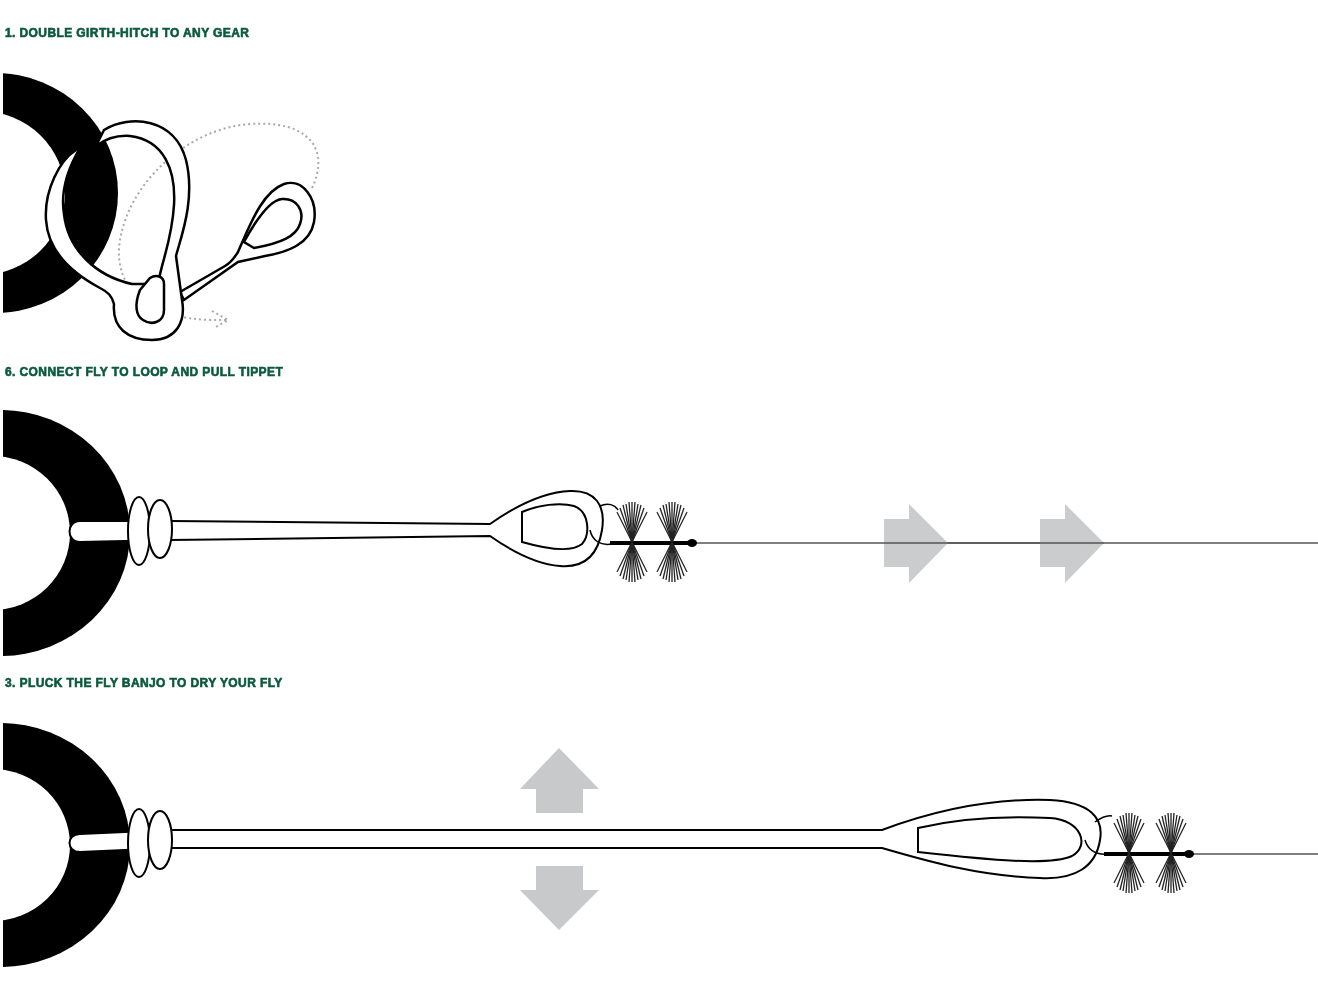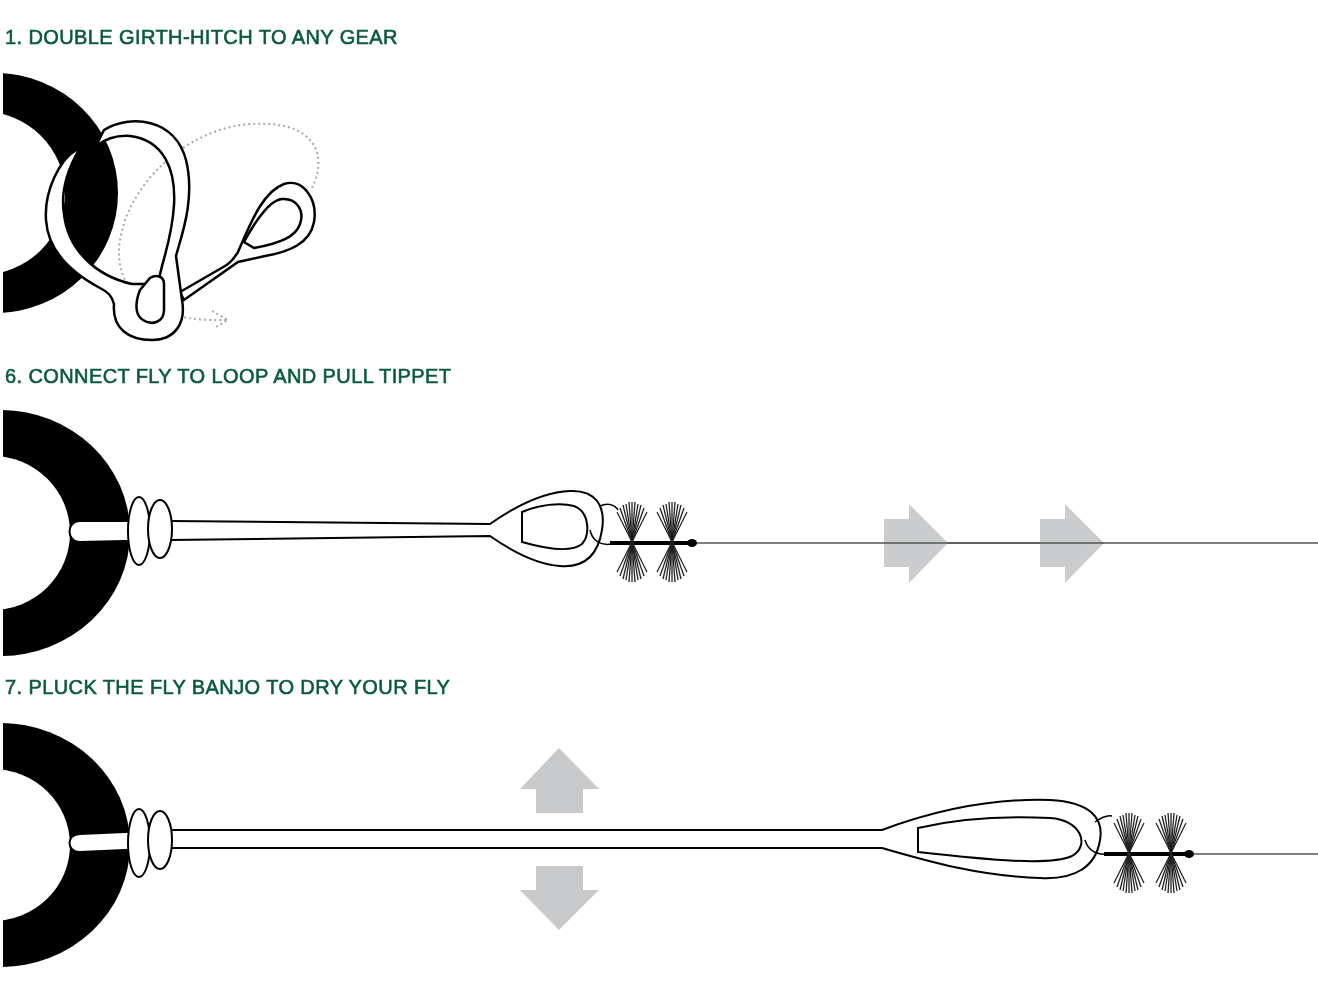--- a/index.html
+++ b/index.html
@@ -1,34 +1,34 @@
 <!DOCTYPE html>
 <html><head>
   <meta charset="utf-8">
   <style>
     html, body { margin: 0; padding: 0; background: #ffffff; }
     body { width: 1318px; height: 984px; position: relative; overflow: hidden; font-family: "Liberation Sans", sans-serif; }
     .step-title {
       position: absolute; left: 5px; margin: 0;
       font-family: "Liberation Sans", sans-serif;
-      font-weight: 400; font-size: 20px; letter-spacing: 0.4px;
+      font-weight: 700; font-size: 12px; letter-spacing: 0.4px;
       color: #0b5a3c; white-space: nowrap;
       -webkit-text-stroke: 0.6px #0b5a3c;
     }
     #t1 { top: 26px; }
     #t2 { top: 365px; }
     #t3 { top: 676px; }
     svg.art { position: absolute; left: 0; top: 0; }
   </style>
 </head>
 <body>
 
 <h2 id="t1" class="step-title">1. DOUBLE GIRTH-HITCH TO ANY GEAR</h2>
 <h2 id="t2" class="step-title">6. CONNECT FLY TO LOOP AND PULL TIPPET</h2>
-<h2 id="t3" class="step-title">7. PLUCK THE FLY BANJO TO DRY YOUR FLY</h2>
+<h2 id="t3" class="step-title">3. PLUCK THE FLY BANJO TO DRY YOUR FLY</h2>
 
 <svg class="art" width="1318" height="984" viewBox="0 0 1318 984" xmlns="http://www.w3.org/2000/svg">
   <defs>
     <clipPath id="clipLeft">
         <rect x="3" y="0" width="1318" height="984"></rect>
       </clipPath>
     <g id="fly">
 
       <g stroke="#222" stroke-width="1.3" fill="none">
         <line x1="0" y1="-40" x2="0" y2="40"></line>

